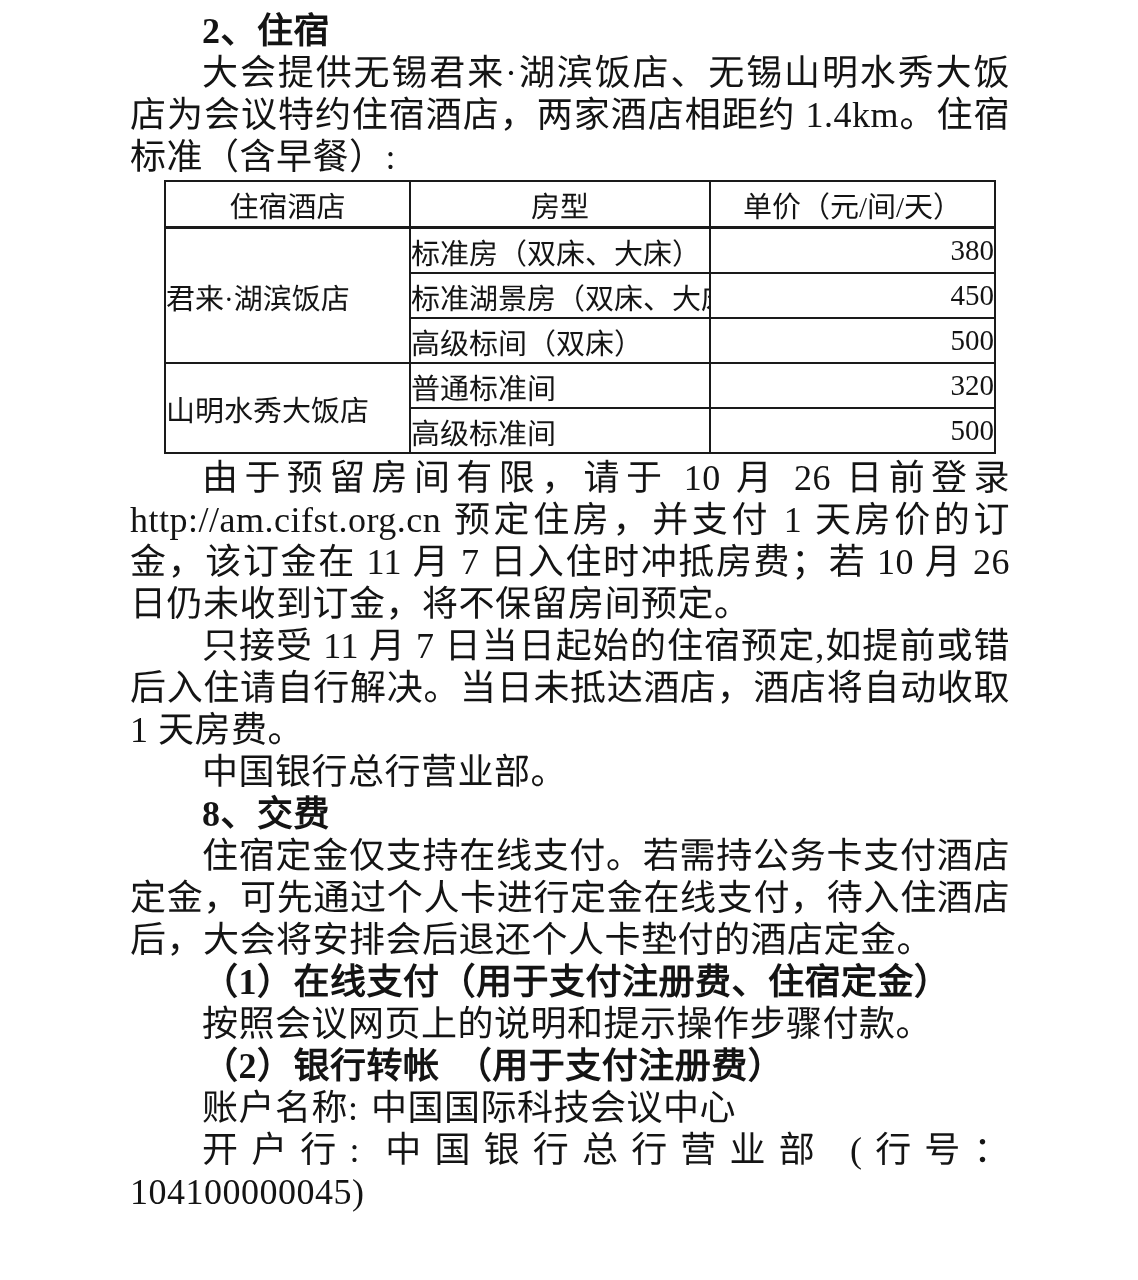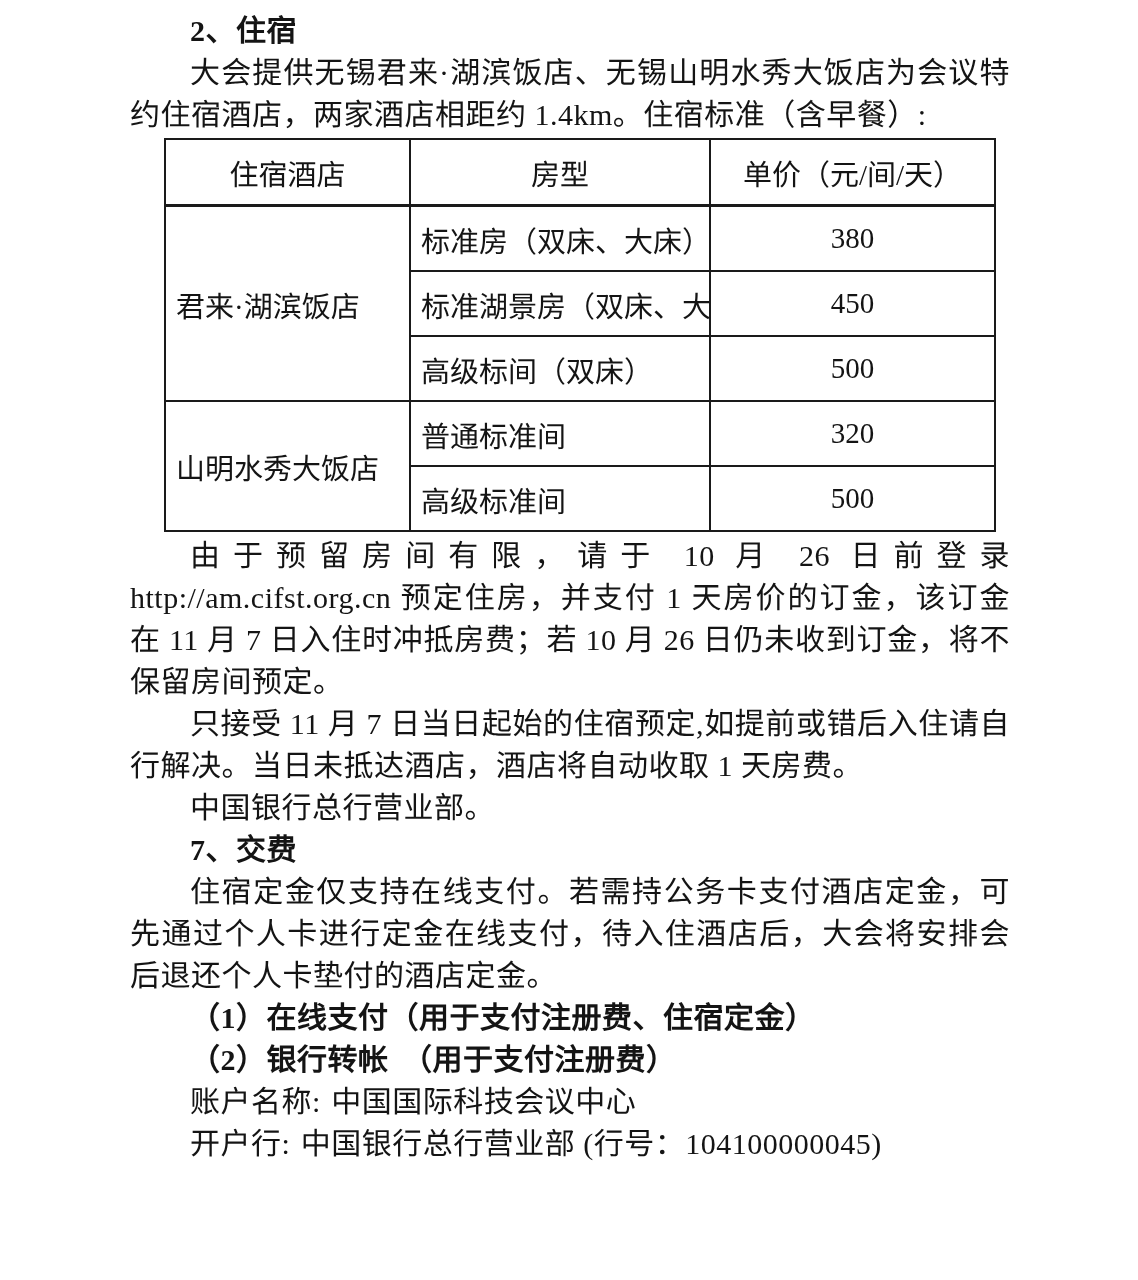--- a/index.html
+++ b/index.html
@@ -12,56 +12,56 @@
     overflow: hidden;
   }
   .page {
     box-sizing: border-box;
     width: 1138px;
     height: 1280px;
     padding: 10px 128px 0 130px;
   }
   .para {
     margin: 0;
-    font-size: 30px;
+    font-size: 36px;
     line-height: 42px;
     text-align: justify;
     text-indent: 2em;
     letter-spacing: 0.5px;
   }
   .heading {
     font-weight: bold;
   }
   .hotel-table {
     border-collapse: collapse;
     width: 830px;
     margin: 2px 0 3px 34px;
     table-layout: fixed;
     font-size: 29px;
   }
   .hotel-table col.c1 { width: 245px; }
   .hotel-table col.c2 { width: 300px; }
   .hotel-table col.c3 { width: 285px; }
   .hotel-table th, .hotel-table td {
     border: 2px solid #1a1a1a;
-    padding: 10px;
+    padding: 0;
     font-weight: normal;
     vertical-align: middle;
     overflow: hidden;
     white-space: nowrap;
   }
   .hotel-table thead th {
     height: 44px;
     text-align: center;
     border-bottom-width: 3px;
   }
   .hotel-table td { height: 43px; }
   .cell-hotel { text-align: left; }
   .cell-room  { text-align: left; padding-left: 15px; }
-  .cell-price { text-align: center; padding-left: 12px; }
+  .cell-price { text-align: right; padding-left: 12px; }
   .note-regular { font-weight: bold; margin-left: 0.45em; }
   .label-gap { padding-right: 0.35em; }
 </style>
 </head>
 <body>
 
 <div class="page">
 
   <p class="para heading">2、住宿</p>
 
@@ -106,27 +106,28 @@
       </tr>
     </tbody>
   </table>
 
   <p class="para">由于预留房间有限，请于 10 月 26 日前登录 http://am.cifst.org.cn 预定住房，并支付 1 天房价的订金，该订金在 11 月 7 日入住时冲抵房费；若 10 月 26 日仍未收到订金，将不保留房间预定。</p>
 
   <p class="para">只接受 11 月 7 日当日起始的住宿预定,如提前或错后入住请自行解决。当日未抵达酒店，酒店将自动收取 1 天房费。</p>
 
   <p class="para">中国银行总行营业部。</p>
 
-  <p class="para heading">7、交费</p>
+  <p class="para heading">8、交费</p>
 
 
   <p class="para">住宿定金仅支持在线支付。若需持公务卡支付酒店定金，可先通过个人卡进行定金在线支付，待入住酒店后，大会将安排会后退还个人卡垫付的酒店定金。</p>
 
   <p class="para heading">（1）在线支付（用于支付注册费、住宿定金）</p>
 
+  <p class="para">按照会议网页上的说明和提示操作步骤付款。</p>
 
   <p class="para"><span class="heading">（2）银行转帐</span><span class="note-regular">（用于支付注册费）</span></p>
 
   <p class="para"><span class="label-gap">账户名称:</span><span>中国国际科技会议中心</span></p>
 
   <p class="para"><span class="label-gap">开户行:</span><span>中国银行总行营业部 (行号：104100000045)</span></p>
 
 </div>
 
 </body></html>

